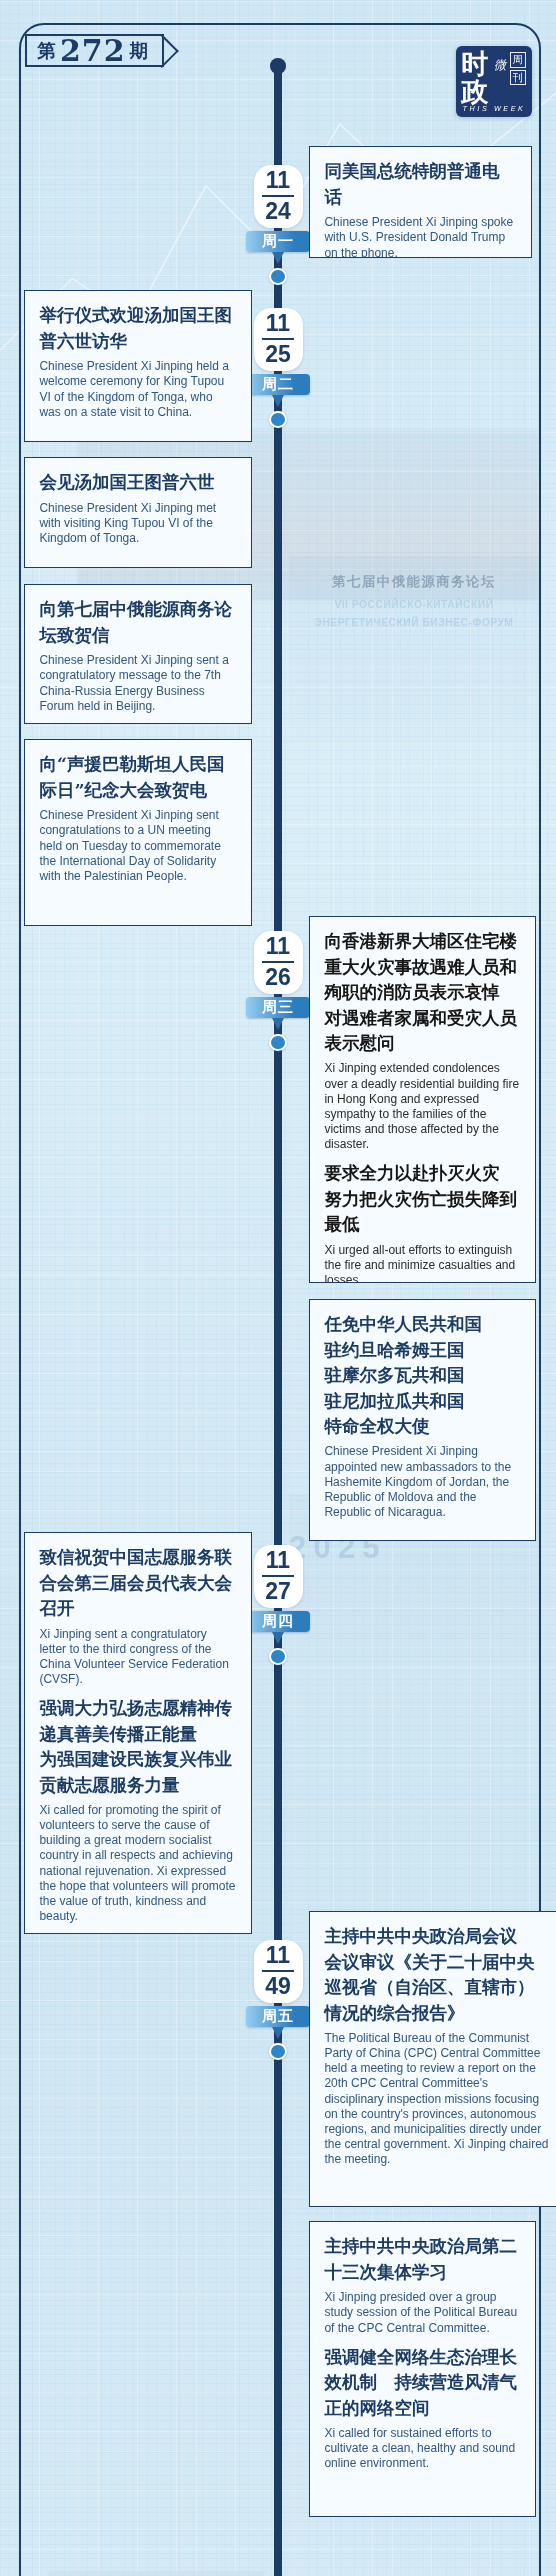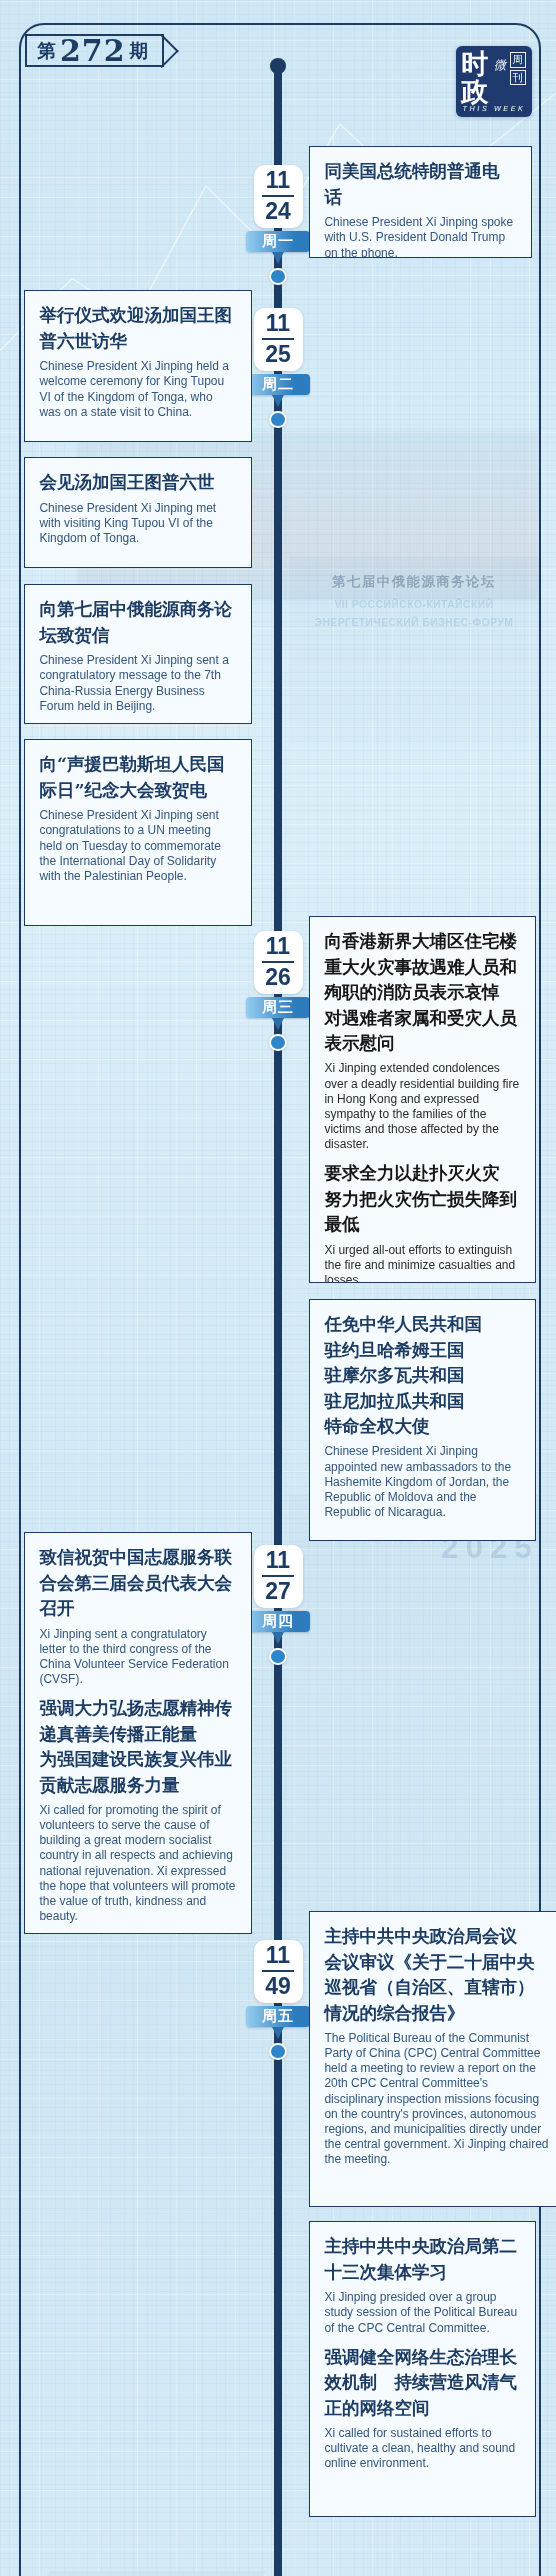--- a/index.html
+++ b/index.html
@@ -16,21 +16,21 @@
   .wm{position:absolute;pointer-events:none;}
   .wm-photo1{left:77px;top:430px;width:461px;height:170px;
     background:linear-gradient(180deg,rgba(130,160,190,.10),rgba(180,60,60,.07) 70%,rgba(120,150,180,.12));filter:blur(1px);}
   .wm-forum{left:289px;top:556px;width:250px;height:185px;color:#7fa9cd;opacity:.35;
     background:linear-gradient(180deg,rgba(90,130,175,.14),rgba(90,130,175,.05));
     padding:15.5px 10.3px;box-sizing:border-box;text-align:center;line-height:1.7;}
   .wm-forum .ru{font-size:10.3px;letter-spacing:0.5px;font-weight:bold;}
   .wm-forum .zh{font-size:13.4px;letter-spacing:1.5px;}
   .wm-photo2{left:289px;top:1494px;width:250px;height:165px;color:#86aecf;opacity:.4;
     background:linear-gradient(180deg,rgba(100,140,180,.12),rgba(100,140,180,.04));
-    font-size:31px;font-weight:bold;text-align:right;padding-top:36px;box-sizing:border-box;letter-spacing:7.2px;}
+    font-size:31px;font-weight:bold;text-align:left;padding-top:36px;box-sizing:border-box;letter-spacing:7.2px;}
   .wm-chevrons{left:0;top:2540px;width:556px;height:289px;overflow:hidden;}
   .chev{position:absolute;background:rgba(200,222,238,.55);transform:skewX(-38deg);}
   .zigzag{position:absolute;left:0;top:31px;pointer-events:none;}
 
   
   .frame{position:absolute;left:18.5px;top:23px;width:518px;height:2872px;
     border:2.1px solid #1d3c63;border-radius:25px;pointer-events:none;}
 
   
   .issue-badge{position:absolute;left:25px;top:34px;height:29px;padding:0 13.4px 0 10.3px;
@@ -54,21 +54,21 @@
     margin-bottom:2.1px;font-family:"DejaVu Serif","Liberation Serif",serif;}
   .logo-tagline{position:absolute;left:0;right:0;bottom:4.1px;text-align:center;font-size:7.2px;
     font-style:italic;letter-spacing:2.6px;}
 
   
   .tl-line{position:absolute;left:274px;top:65px;width:8.2px;height:2543px;background:#1d3c63;}
   .tl-start{position:absolute;left:270px;top:58px;width:15.5px;height:15.5px;border-radius:50%;background:#1d3c63;}
 
   
   .badge{position:absolute;left:246px;width:64px;text-align:center;}
-  .badge .datebox{width:49px;margin:0 auto;background:#fff;border-radius:11px;padding:4.1px 0 5.2px;
+  .badge .datebox{width:49px;margin:0 auto;background:#fff;border-radius:17px;padding:4.1px 0 5.2px;
     box-shadow:0 1px 3.1px rgba(25,55,95,.18);}
   .badge .month,.badge .day{font-size:23px;font-weight:bold;color:#1d3c63;line-height:1.0;}
   .badge .divider{width:32px;height:2.6px;background:#1d3c63;margin:2.6px auto;}
   .badge .tab{margin:3.1px auto 0;width:64px;height:20.6px;border-radius:4.1px;
     background:linear-gradient(90deg,#94cdf0,#2d7cbe 75%);color:#fff;font-size:15px;font-weight:bold;
     line-height:20.6px;letter-spacing:1px;box-shadow:0 1px 2.1px rgba(25,55,95,.25);}
   .badge .pointer{width:0;height:0;margin:0 auto;border-left:6.7px solid transparent;
     border-right:6.7px solid transparent;border-top:12.4px solid #2d6da7;}
   .badge .dot{width:13.4px;height:13.4px;border-radius:50%;background:#2e86c8;border:2.6px solid #fff;
     margin:4.1px auto 0;box-shadow:0 0.5px 2.1px rgba(25,55,95,.3);}

